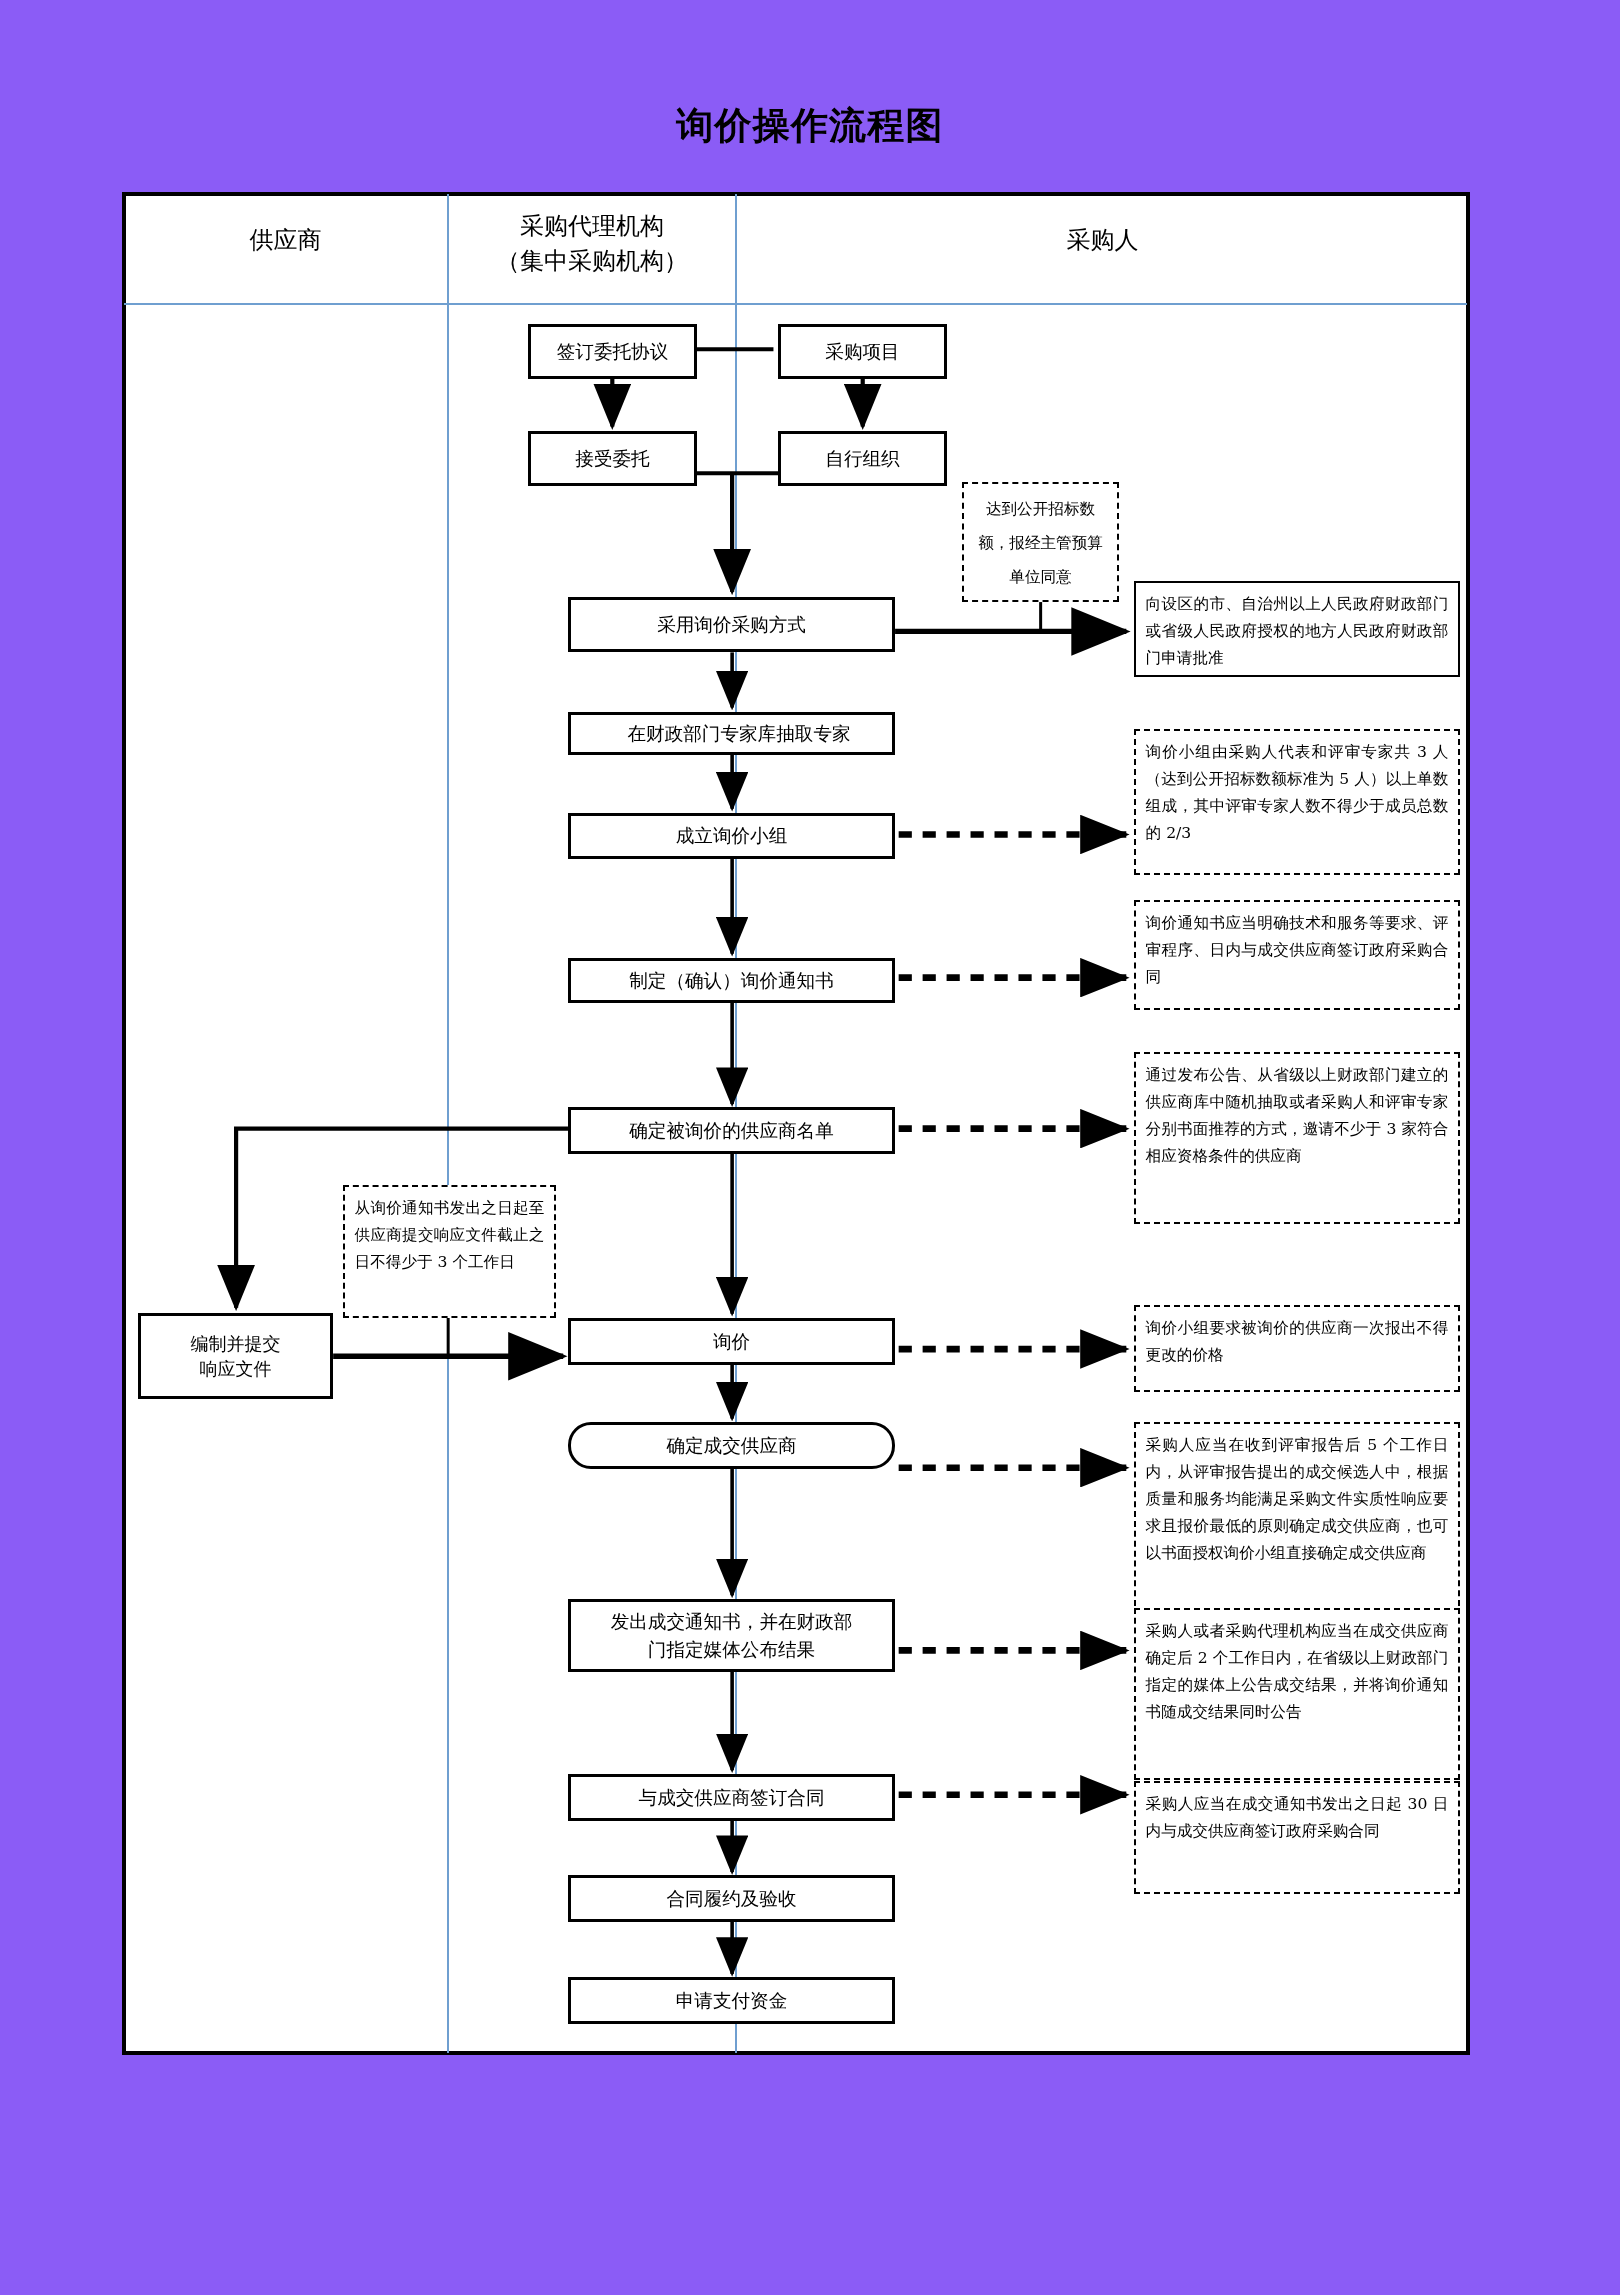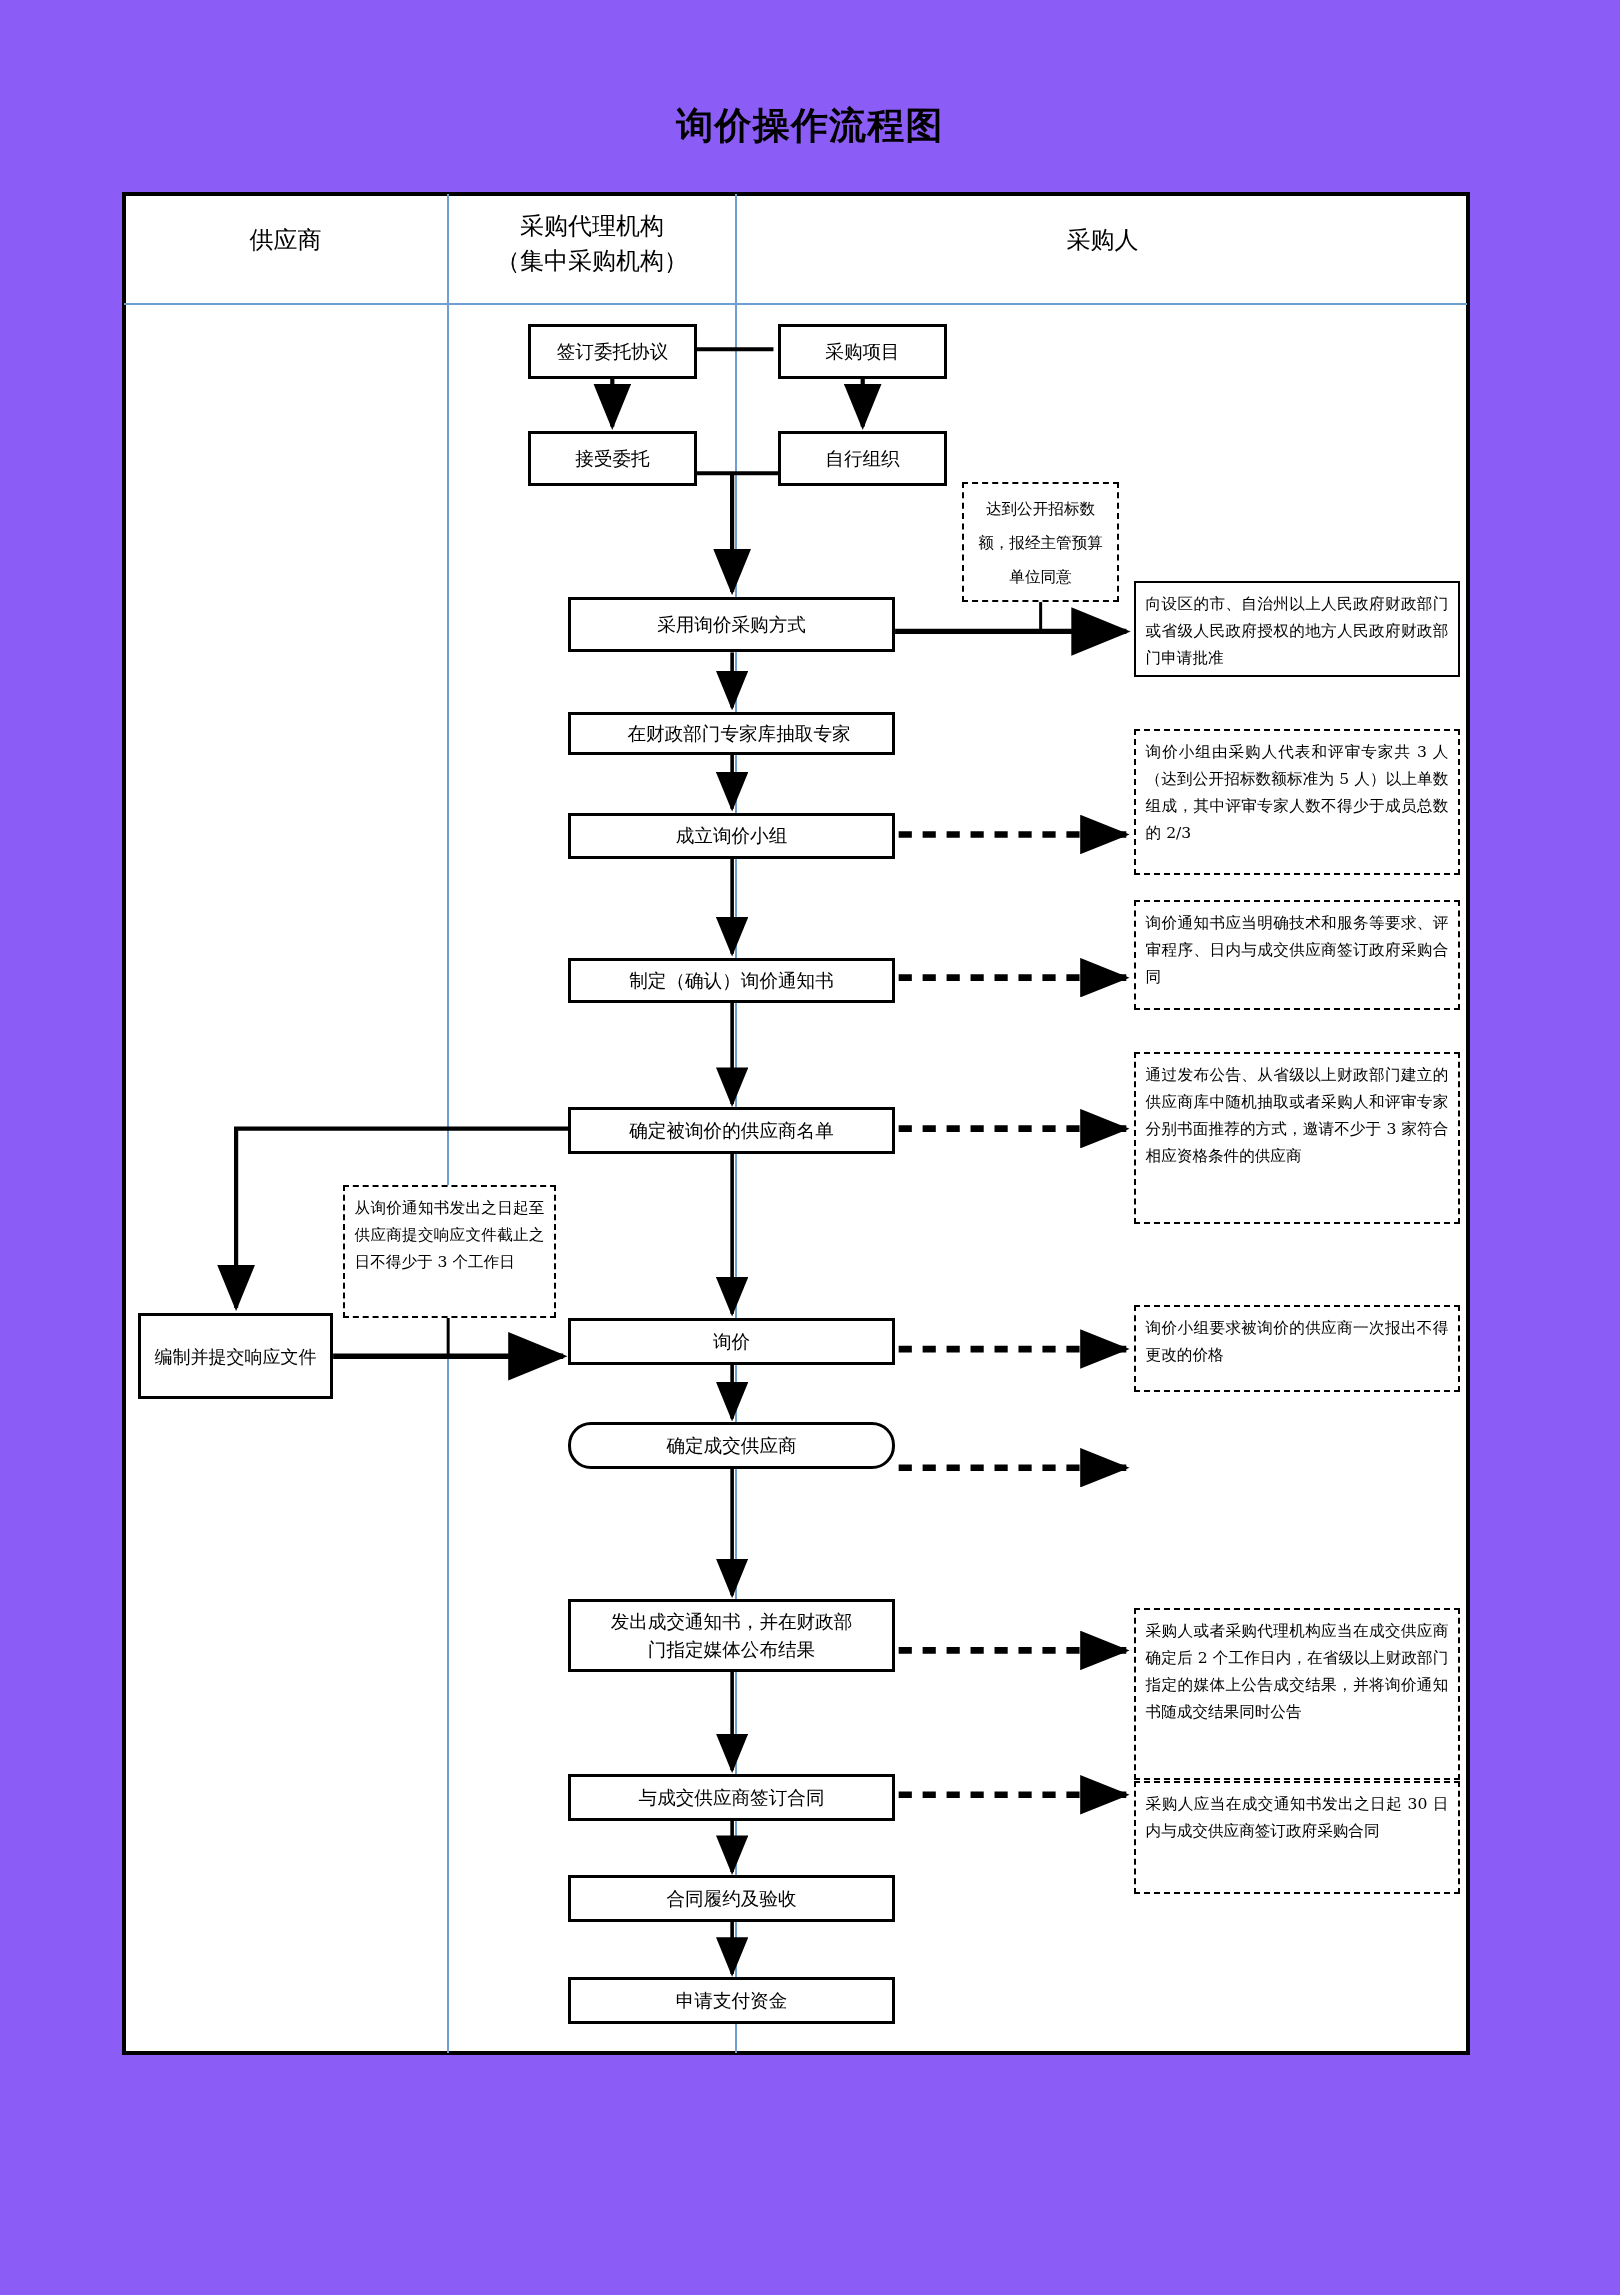--- a/index.html
+++ b/index.html
@@ -194,21 +194,21 @@
   </div>
 
   <div class="box" style="left:568px;top:958px;width:327px;height:45px;">
     <span>制定（确认）询价通知书</span>
   </div>
 
   <div class="box" style="left:568px;top:1107px;width:327px;height:47px;">
     <span>确定被询价的供应商名单</span>
   </div>
 
-  <div class="box small" style="left:138px;top:1313px;width:195px;height:86px;flex-direction:row;">
+  <div class="box small" style="left:138px;top:1313px;width:195px;height:86px;flex-direction:column;">
     <span>编制并提交</span>
     <span>响应文件</span>
   </div>
 
   <div class="box" style="left:568px;top:1318px;width:327px;height:47px;">
     <span>询价</span>
   </div>
 
   <div class="box" style="left:568px;top:1422px;width:327px;height:47px;border-radius:23px;">
     <span>确定成交供应商</span>
@@ -252,20 +252,23 @@
   </div>
 
   <div class="note" style="left:343px;top:1185px;width:213px;height:133px;">
     <span>从询价通知书发出之日起至供应商提交响应文件截止之日不得少于 3 个工作日</span>
   </div>
 
   <div class="note" style="left:1134px;top:1305px;width:326px;height:87px;">
     <span>询价小组要求被询价的供应商一次报出不得更改的价格</span>
   </div>
 
+  <div class="note" style="left:1134px;top:1422px;width:326px;height:194px;">
+    <span>采购人应当在收到评审报告后 5 个工作日内，从评审报告提出的成交候选人中，根据质量和服务均能满足采购文件实质性响应要求且报价最低的原则确定成交供应商，也可以书面授权询价小组直接确定成交供应商</span>
+  </div>
 
   <div class="note" style="left:1134px;top:1608px;width:326px;height:172px;">
     <span>采购人或者采购代理机构应当在成交供应商确定后 2 个工作日内，在省级以上财政部门指定的媒体上公告成交结果，并将询价通知书随成交结果同时公告</span>
   </div>
 
   <div class="note" style="left:1134px;top:1781px;width:326px;height:113px;">
     <span>采购人应当在成交通知书发出之日起 30 日内与成交供应商签订政府采购合同</span>
   </div>
 
 </div>

